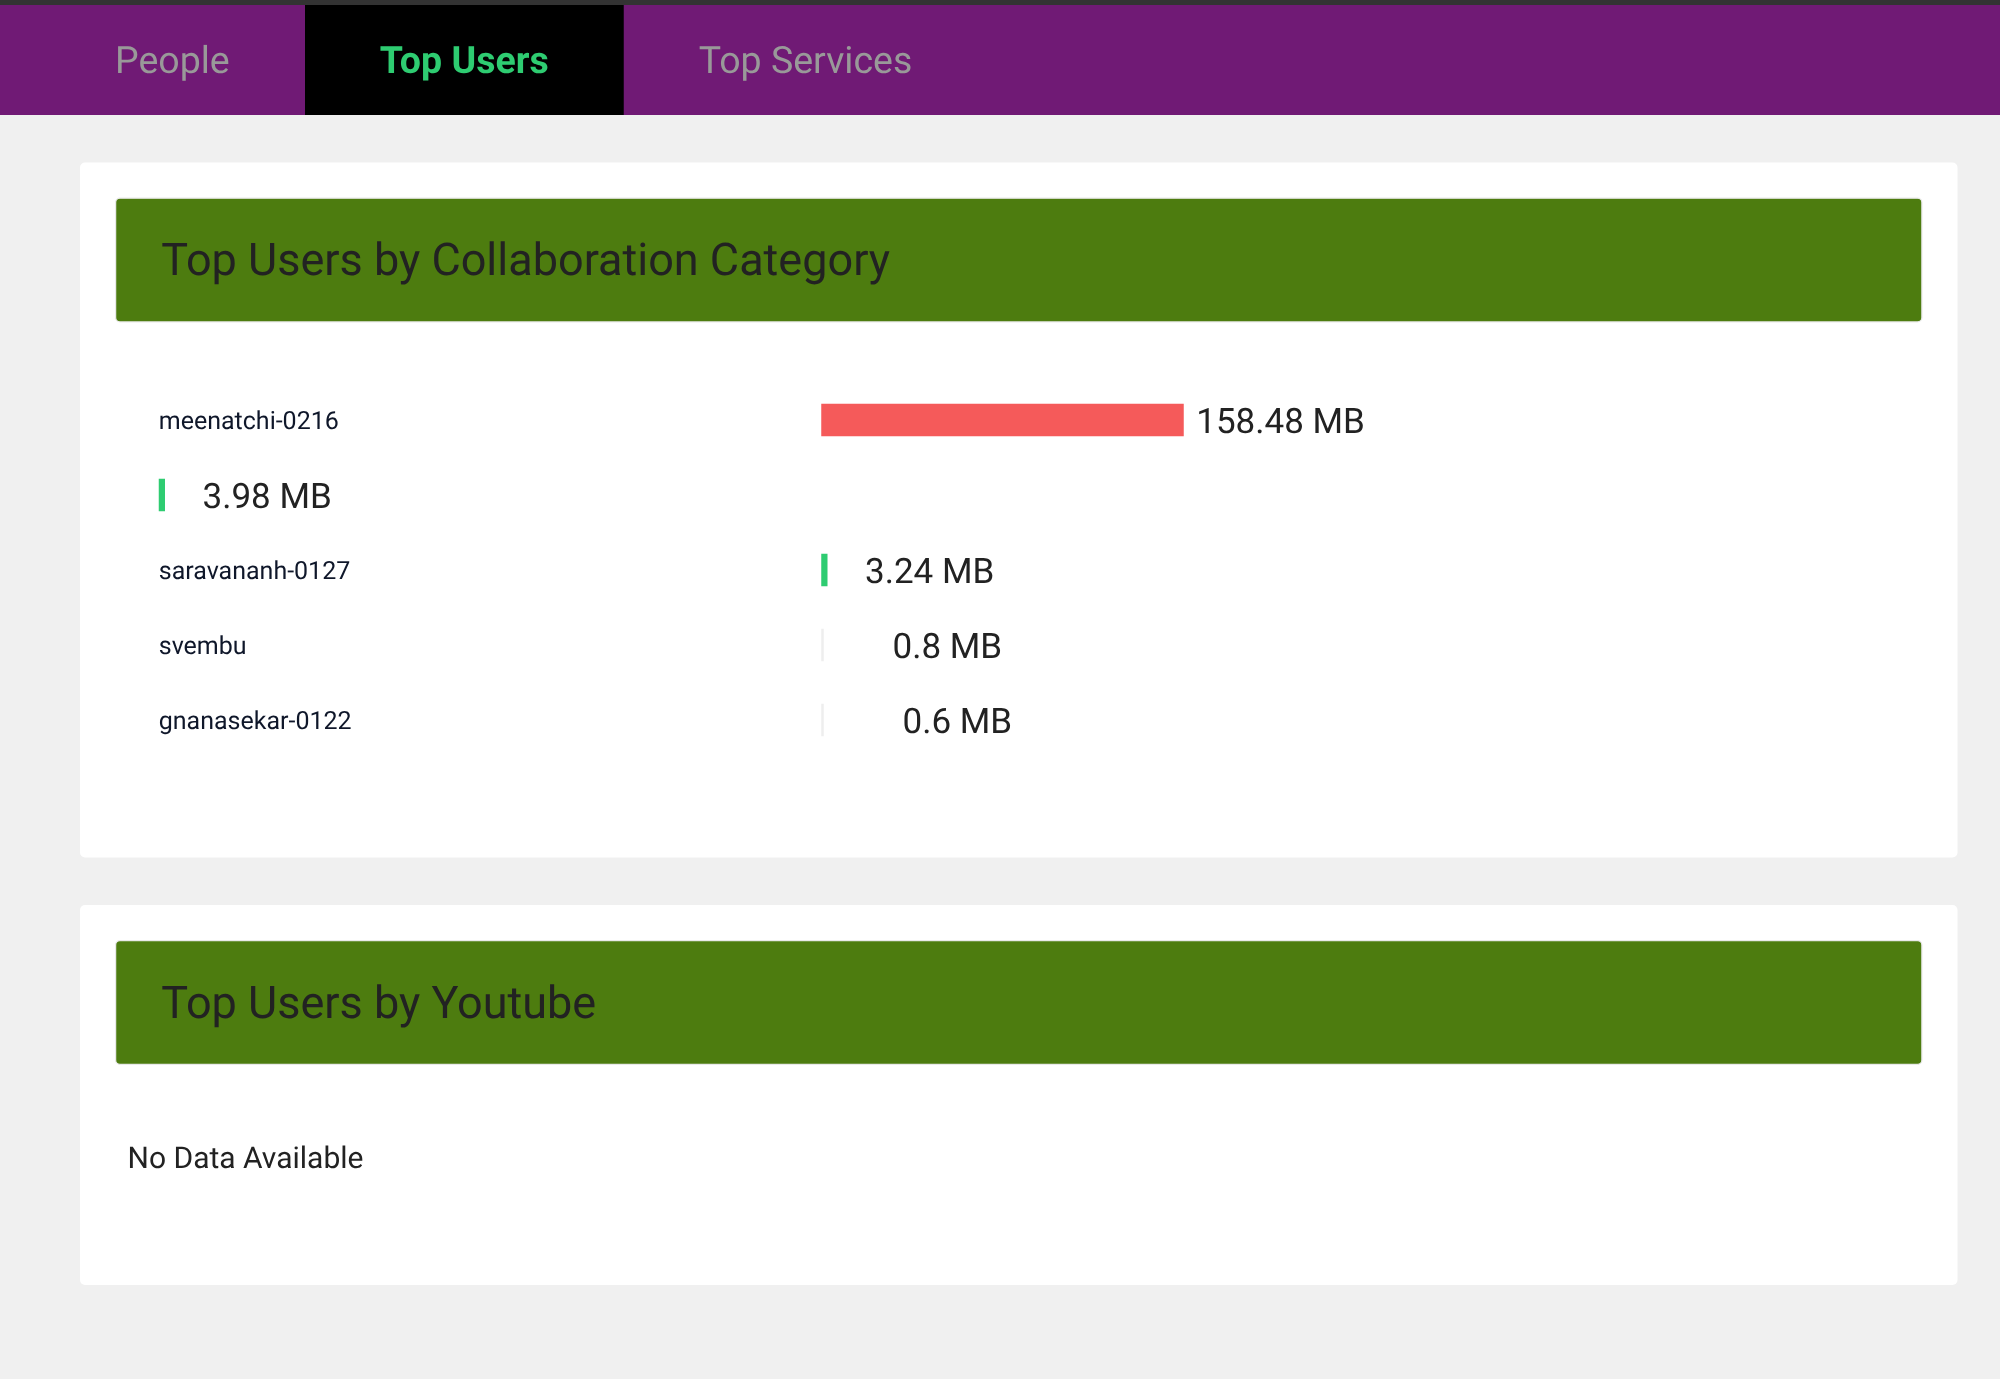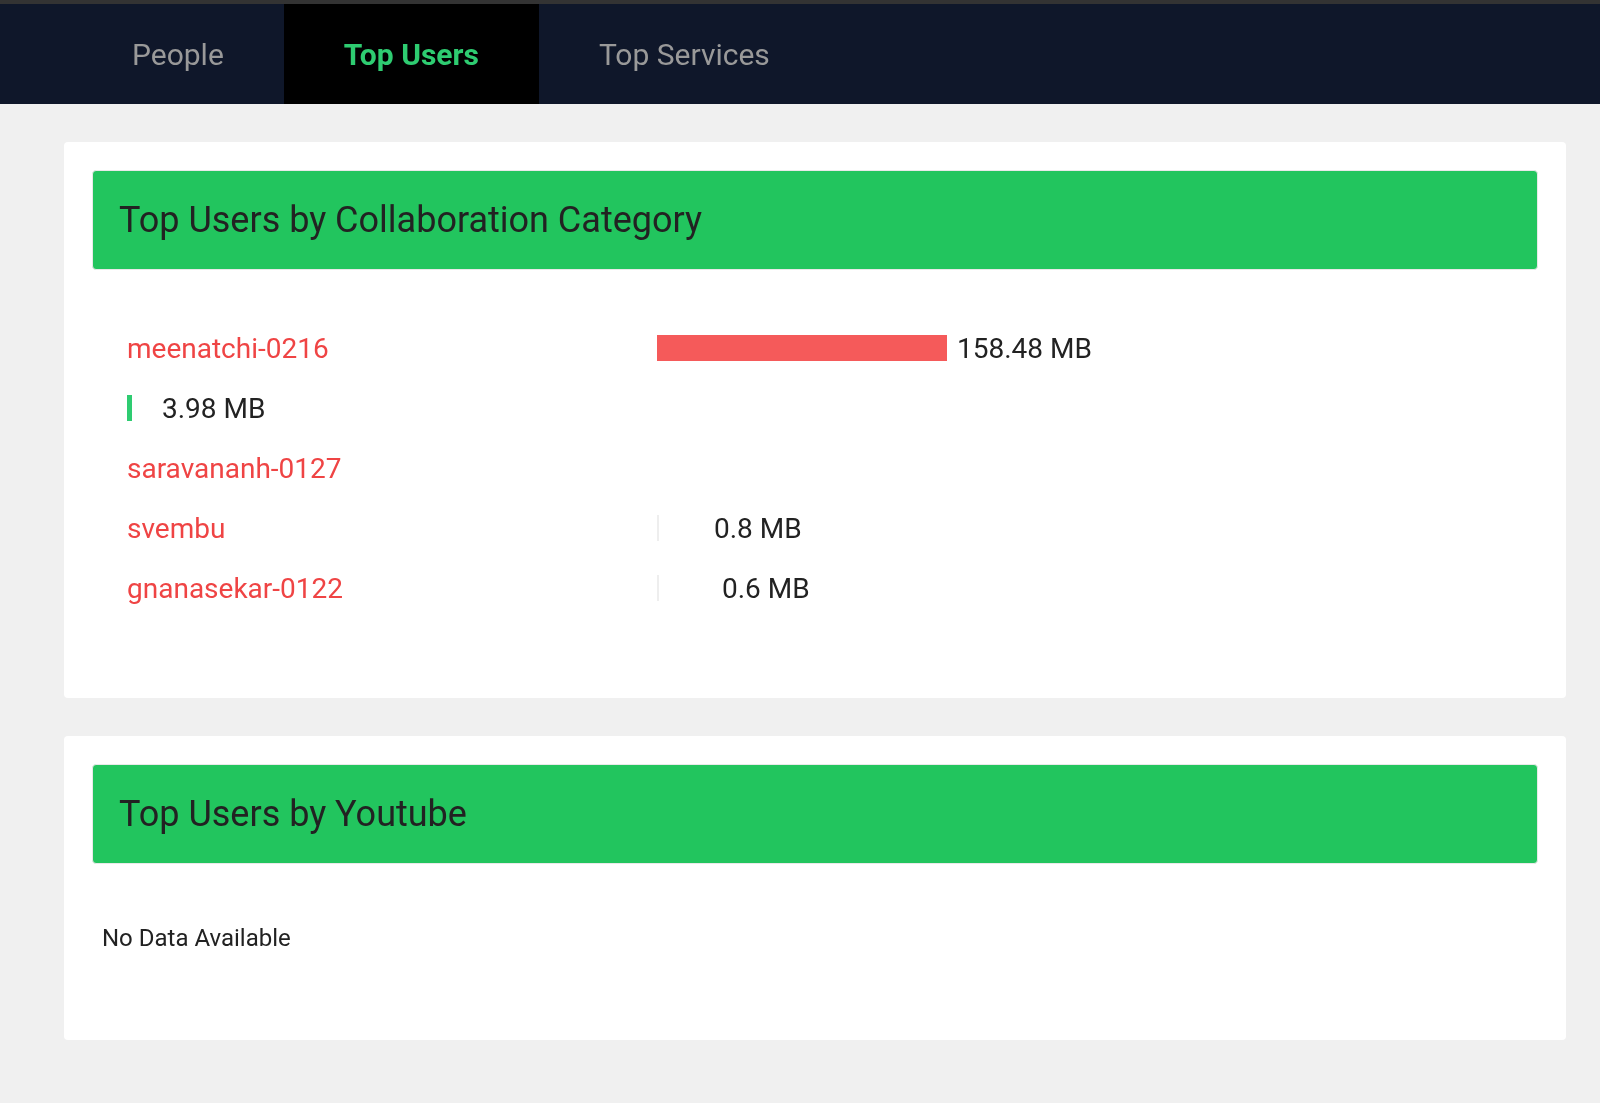--- a/index.html
+++ b/index.html
@@ -14,24 +14,24 @@
     }
     .viewport {
       width: 1600px;
       background: #fff;
     }
     .top-border {
       height: 4px;
       background: #333;
     }
     .tabs {
-      background: #0f172a;
+      background: #701a75;
       display: flex;
-      padding-left: 72px;
-      height: 100px;
+      padding-left: 32px;
+      height: 88px;
     }
     .tab {
       padding: 0 60px;
       display: flex;
       align-items: center;
       font-size: 30px;
       color: #999;
       cursor: pointer;
       font-weight: 400;
     }
@@ -44,42 +44,42 @@
       padding: 38px 34px 0 64px;
       background: #f0f0f0;
     }
     .panel {
       background: #fff;
       margin-bottom: 38px;
       padding: 28px;
       border-radius: 4px;
     }
     .panel-header {
-      background: #22c55e;
+      background: #4d7c0f;
       border: 1px solid #e9e9e9;
       border-radius: 4px;
-      padding: 28px 26px;
+      padding: 28px 36px;
       font-size: 36px;
       font-weight: 400;
       color: #222;
       margin-bottom: 60px;
     }
     .rows {
       padding: 0 35px 40px 35px;
     }
     .row {
       display: flex;
       align-items: center;
       margin-bottom: 24px;
       height: 36px;
     }
     .user-label {
       width: 530px;
-      font-size: 28px;
-      color: #ef4444;
+      font-size: 20px;
+      color: #0f172a;
       font-weight: 400;
     }
     .bar-area {
       display: flex;
       align-items: center;
       flex: 1;
       position: relative;
     }
     .bar {
       height: 26px;
@@ -137,20 +137,24 @@
             </div>
           </div>
           <div class="row">
             <div class="bar-area">
               <div class="bar green" style="width: 5px;"></div>
               <div class="value-label" style="margin-left: 30px;">3.98 MB</div>
             </div>
           </div>
           <div class="row">
             <div class="user-label">saravananh-0127</div>
+            <div class="bar-area">
+              <div class="bar green" style="width: 5px;"></div>
+              <div class="value-label" style="margin-left: 30px;">3.24 MB</div>
+            </div>
           </div>
           <div class="row">
             <div class="user-label">svembu</div>
             <div class="bar-area">
               <div class="tick"></div>
               <div class="value-label" style="margin-left: 30px;">0.8 MB</div>
             </div>
           </div>
           <div class="row">
             <div class="user-label">gnanasekar-0122</div>

